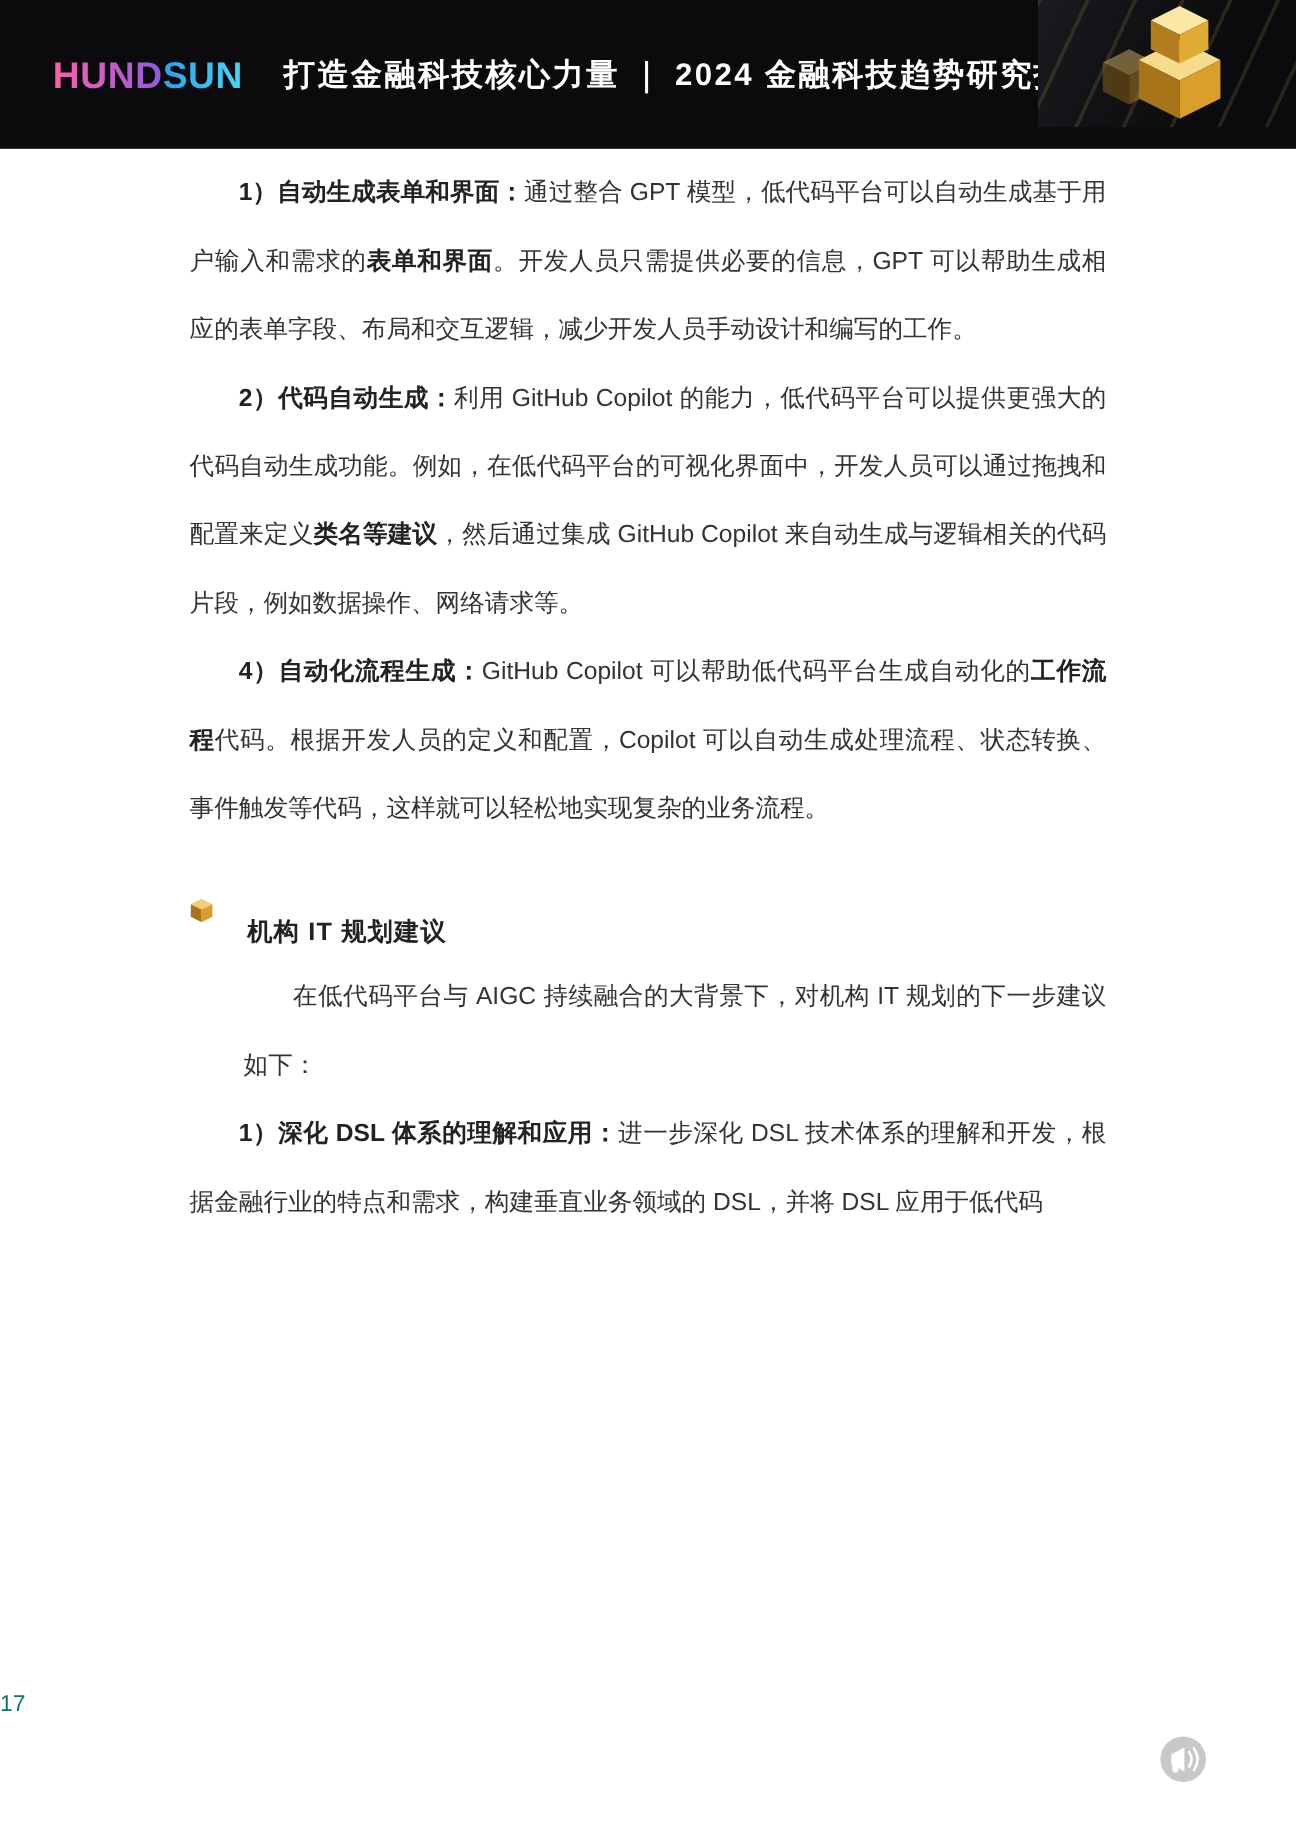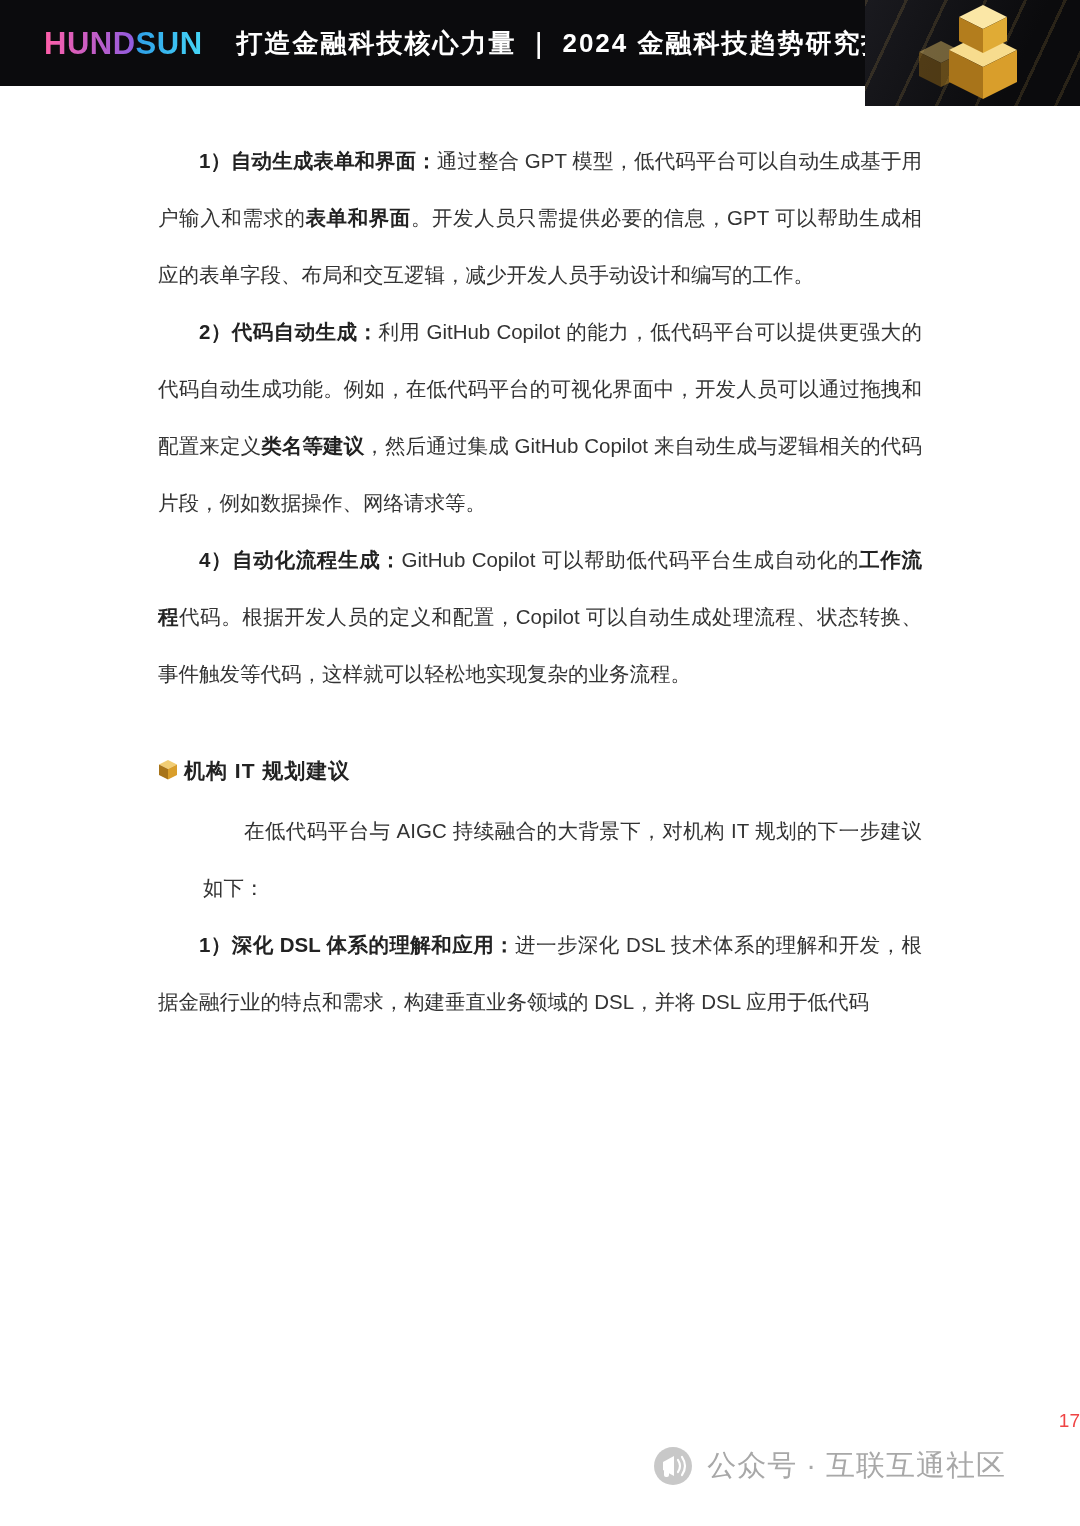--- a/index.html
+++ b/index.html
@@ -2,21 +2,21 @@
 <html><head>
 <meta charset="utf-8">
 <style>
   html,body{margin:0;padding:0;background:#ffffff;}
   .page{
     width:1080px;height:1526px;position:relative;background:#ffffff;overflow:hidden;
     font-family:"Liberation Sans","DejaVu Sans",sans-serif;
   }
   
   .header{
-    position:absolute;top:0;left:0;right:0;height:86px;
+    position:absolute;top:0;left:0;right:0;height:124px;
     background:#0b0b0d;display:flex;align-items:center;
   }
   .logo{margin-left:44px;font-size:31px;font-weight:800;letter-spacing:.5px;white-space:nowrap;line-height:1;}
   .logo-a{
     background:linear-gradient(90deg,#ff5fa8,#8e5ce0);
     -webkit-background-clip:text;background-clip:text;color:transparent;
   }
   .logo-b{
     background:linear-gradient(90deg,#2f9fe8,#45d7f7);
     -webkit-background-clip:text;background-clip:text;color:transparent;
@@ -33,28 +33,28 @@
     display:flex;align-items:center;justify-content:center;
   }
   
   .content{
     position:absolute;top:106px;left:0;right:0;
     padding:26px 158px 0 158px;
     font-size:20.5px;line-height:57px;color:#333333;text-align:justify;
   }
   .para{text-indent:2em;margin:0;}
   .bold{font-weight:700;color:#222222;margin-top:12px;}
-  .section-head{display:flex;align-items:center;gap:6px;margin-top:46px;height:44px;}
+  .section-head{display:flex;align-items:flex-start;gap:28px;margin-top:46px;height:44px;}
   .section-head .bullet{flex:0 0 auto;}
   .section-title{font-size:21px;font-weight:700;color:#222222;letter-spacing:1px;}
   .intro{margin-top:10px;margin-left:45px;}
   
   .page-number{
-    position:absolute;left:0;right:0;bottom:94px;text-align:right;
-    font-size:19px;color:#ef4444;padding-left:36px;
+    position:absolute;left:0;right:0;bottom:94px;text-align:left;
+    font-size:19px;color:#0f766e;
   }
   .watermark{
     position:absolute;right:74px;bottom:40px;display:flex;align-items:center;gap:14px;
     color:#a8a8a8;font-size:29px;font-weight:500;letter-spacing:1px;
   }
 </style>
 </head>
 <body>
 
 <div class="page">
@@ -103,16 +103,15 @@
   <div class="page-number">17</div>
 
   <div class="watermark">
     <svg width="40" height="40" viewBox="0 0 40 40">
       <circle cx="20" cy="20" r="19" fill="#c8c8c8"></circle>
       <polygon points="10,16 21,10 21,30 10,24" fill="#ffffff"></polygon>
       <rect x="11" y="23" width="5" height="8" rx="2" fill="#ffffff"></rect>
       <path d="M25 14 q4 6 0 12" stroke="#ffffff" stroke-width="2.2" fill="none" stroke-linecap="round"></path>
       <path d="M29 11 q6 9 0 18" stroke="#ffffff" stroke-width="2.2" fill="none" stroke-linecap="round"></path>
     </svg>
-    <span class="wm-text">公众号 · 互联互通社区</span>
   </div>
 
 </div>
 
 </body></html>

